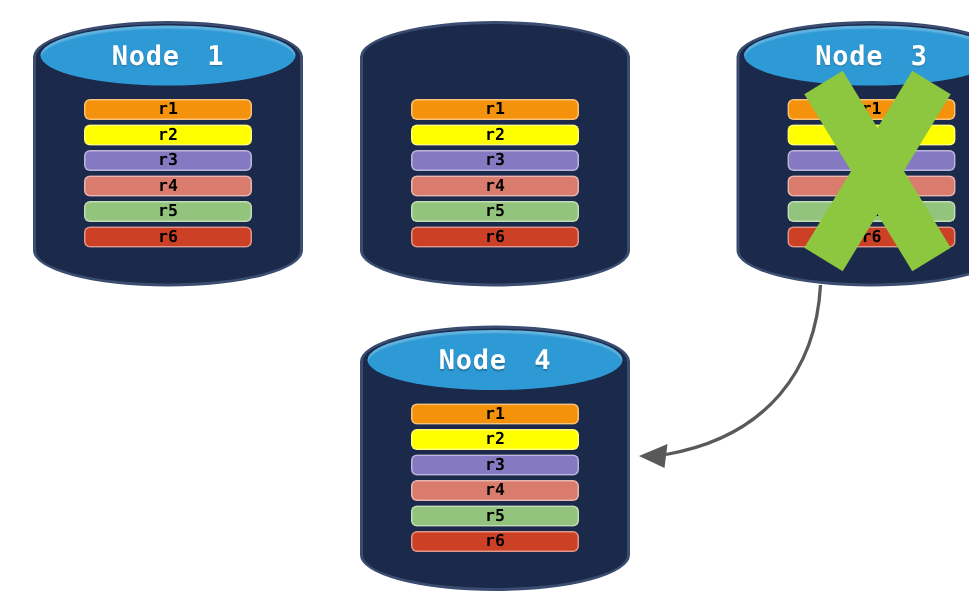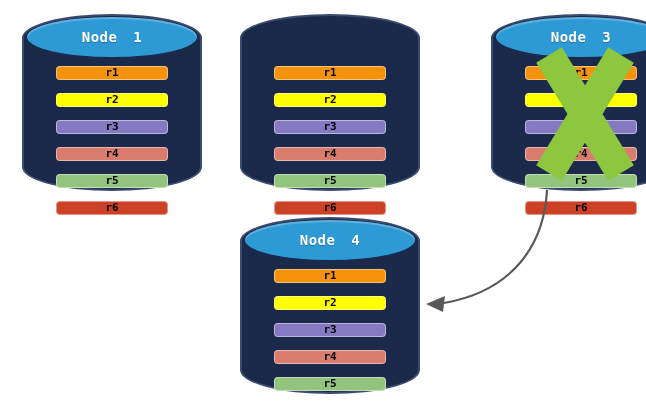--- a/index.html
+++ b/index.html
@@ -30,28 +30,28 @@
     width: 170px; height: 40px;
     background: #2E9AD5;
     border-radius: 50%;
     box-shadow: inset 0 2px 1px rgba(255,255,255,0.25);
     display: flex; align-items: center; justify-content: center;
   }
   .node-title {
     color: #ffffff;
     font-family: "DejaVu Sans Mono", monospace;
     font-weight: bold;
-    font-size: 14px;
+    font-size: 18px;
     word-spacing: 7px;
     letter-spacing: 0.5px;
     text-shadow: 0 1px 1px rgba(0,0,0,0.25);
   }
   .rows {
     position: absolute; left: 34px; top: 52px; width: 112px;
-    display: flex; flex-direction: column; gap: 13px;
+    display: flex; flex-direction: column; gap: 3px;
   }
   .row {
     height: 14px;
     border-radius: 4px;
     border: 1px solid rgba(255,255,255,0.45);
     display: flex; align-items: center; justify-content: center;
     color: #000000;
     font-family: "DejaVu Sans Mono", monospace;
     font-weight: bold;
     font-size: 11px;

